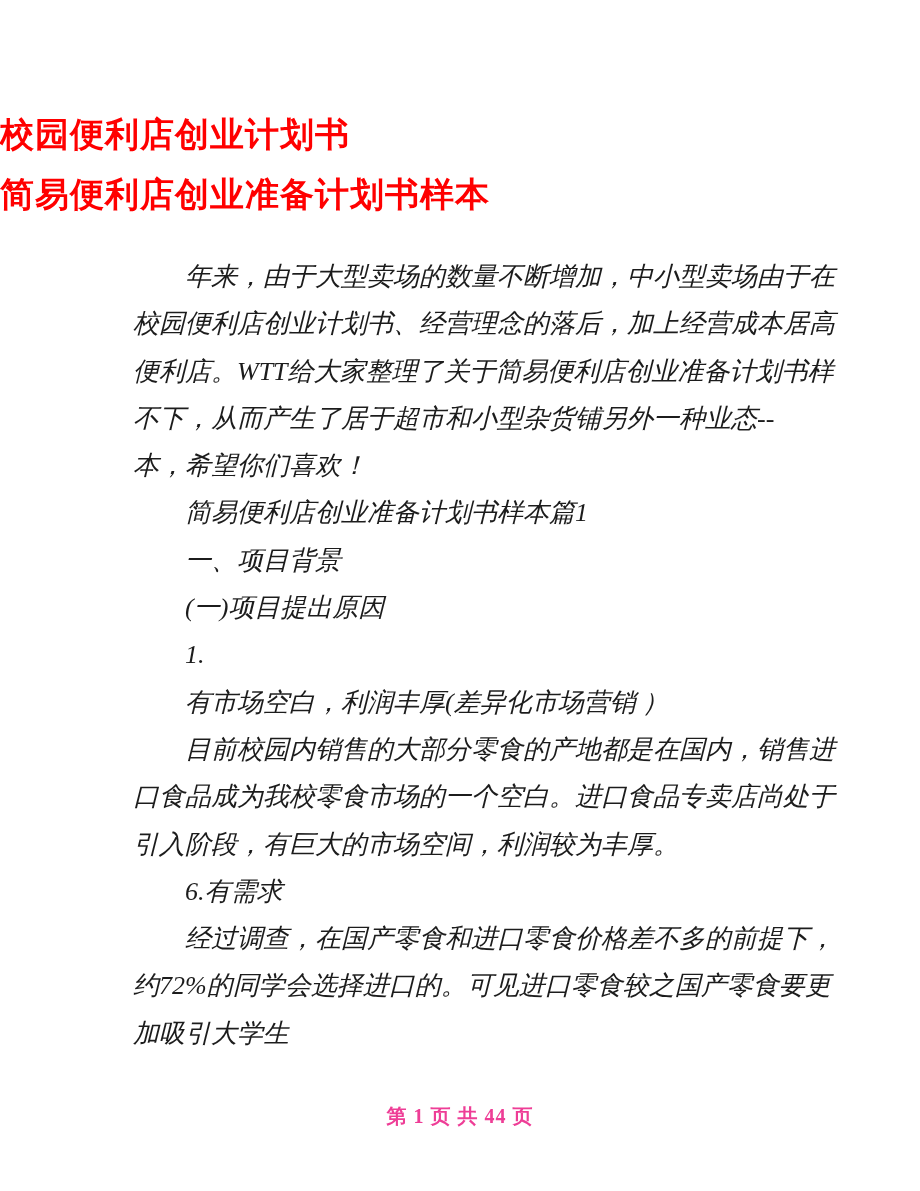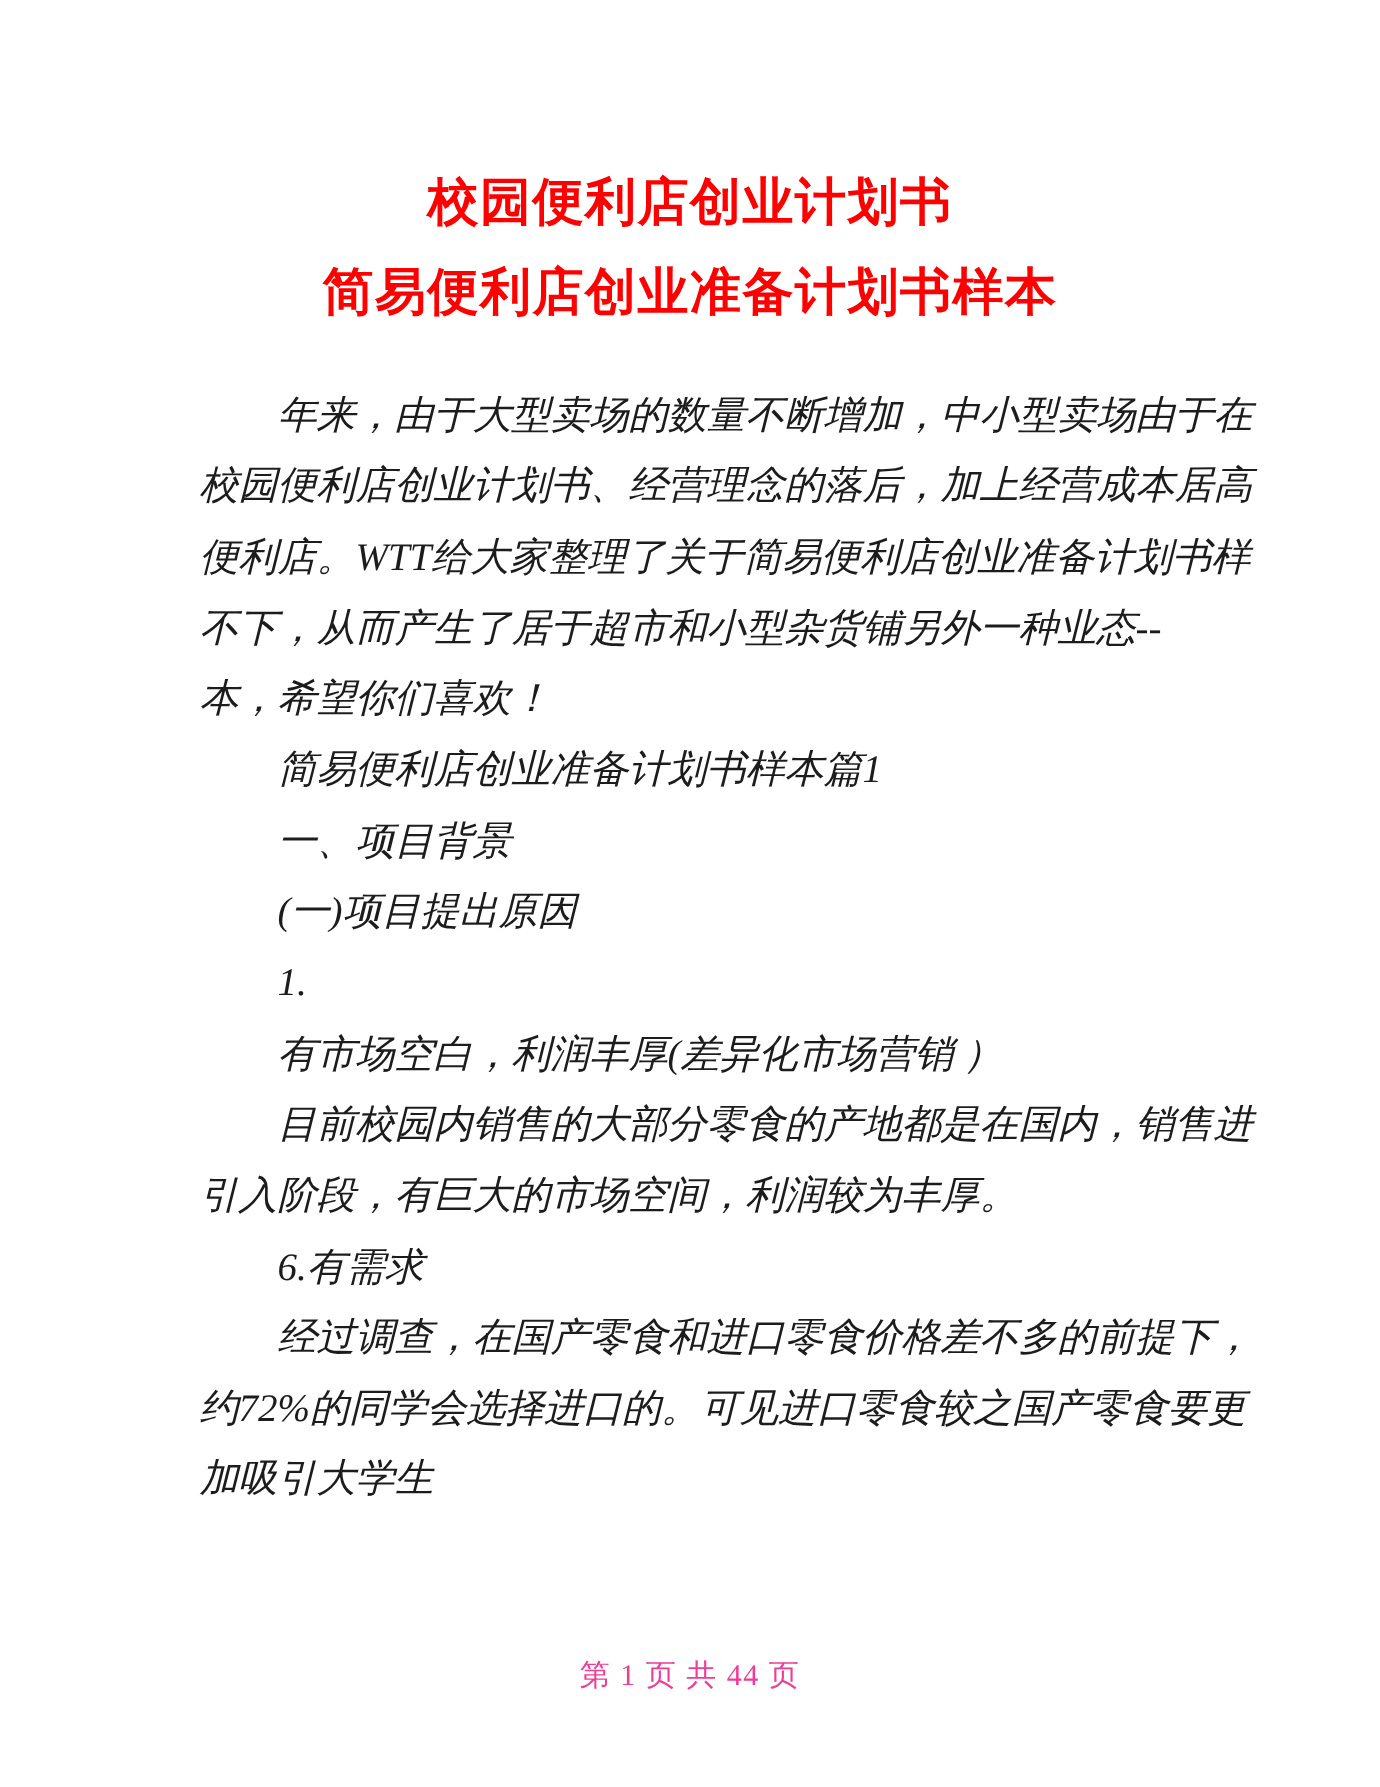--- a/index.html
+++ b/index.html
@@ -11,21 +11,20 @@
     position: relative;
     width: 920px;
     height: 1191px;
     background: #ffffff;
     overflow: hidden;
   }
   .doc-title {
     position: absolute;
     left: 0;
     width: 920px;
-    text-align: center;
     color: #ff0000;
     font-family: "Liberation Sans", "DejaVu Sans", sans-serif;
     font-weight: bold;
     letter-spacing: 1px;
     white-space: nowrap;
   }
   .doc-title.t1 { top: 112px; font-size: 34px; }
   .doc-title.t2 { top: 172px; font-size: 34px; }
   .doc-body {
     position: absolute;
@@ -46,20 +45,21 @@
   .page-footer {
     position: absolute;
     top: 1103px;
     left: 0;
     width: 920px;
     text-align: center;
     font-family: "Liberation Serif", "DejaVu Serif", serif;
     font-size: 20px;
     color: #ee3d96;
     letter-spacing: 1px;
+    font-weight: bold;
   }
 </style>
 </head>
 <body>
 
 <div class="page">
 
   <div class="doc-title t1">校园便利店创业计划书</div>
 
   <div class="doc-title t2">简易便利店创业准备计划书样本</div>
@@ -69,20 +69,21 @@
     <div class="line">校园便利店创业计划书、经营理念的落后，加上经营成本居高</div>
     <div class="line">便利店。WTT给大家整理了关于简易便利店创业准备计划书样</div>
     <div class="line">不下，从而产生了居于超市和小型杂货铺另外一种业态--</div>
     <div class="line">本，希望你们喜欢！</div>
     <div class="line indent">简易便利店创业准备计划书样本篇1</div>
     <div class="line indent">一、项目背景</div>
     <div class="line indent">(一)项目提出原因</div>
     <div class="line indent">1.</div>
     <div class="line indent">有市场空白，利润丰厚(差异化市场营销 ）</div>
     <div class="line indent">目前校园内销售的大部分零食的产地都是在国内，销售进</div>
+    <div class="line">口食品成为我校零食市场的一个空白。进口食品专卖店尚处于</div>
     <div class="line">引入阶段，有巨大的市场空间，利润较为丰厚。</div>
     <div class="line indent">6.有需求</div>
     <div class="line indent">经过调查，在国产零食和进口零食价格差不多的前提下，</div>
     <div class="line">约72%的同学会选择进口的。可见进口零食较之国产零食要更</div>
     <div class="line">加吸引大学生</div>
   </div>
 
   <div class="page-footer">第 1 页 共 44 页</div>
 
 </div>

